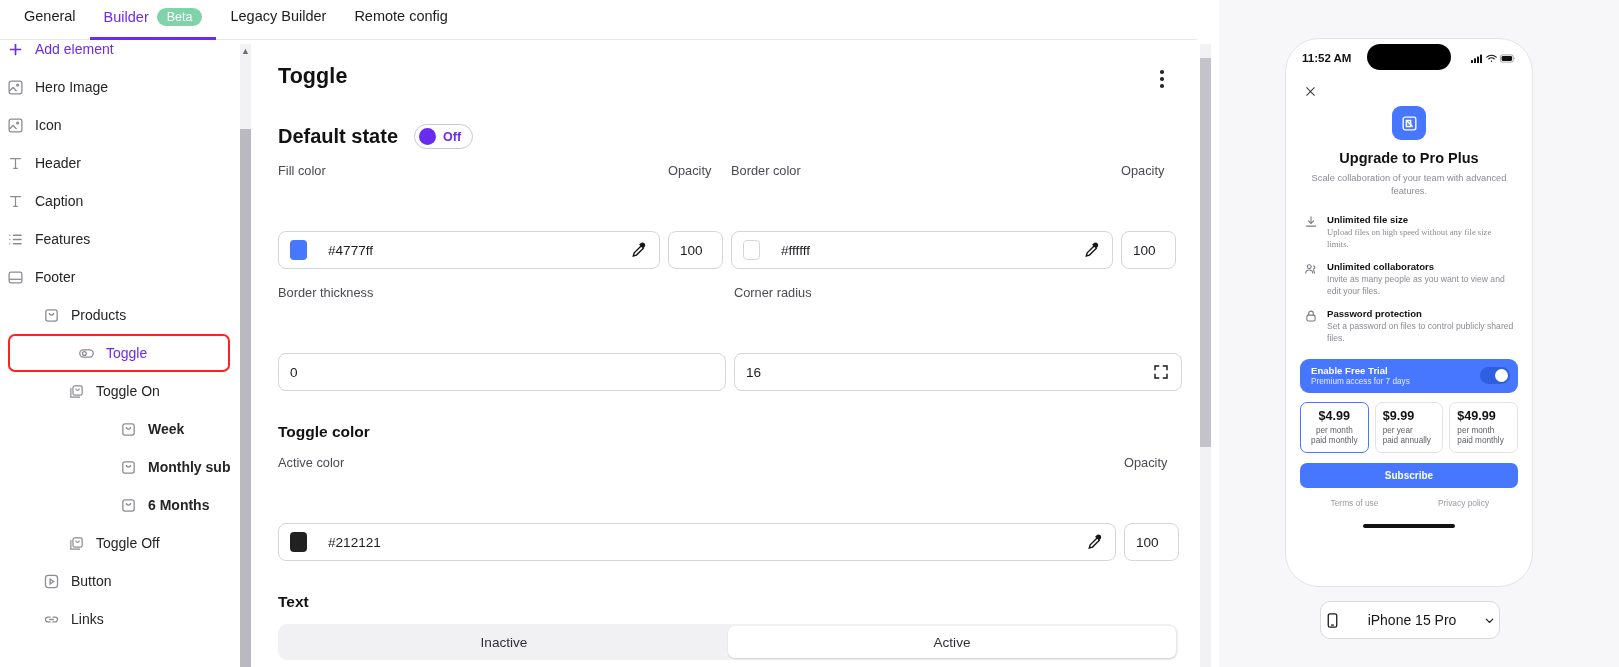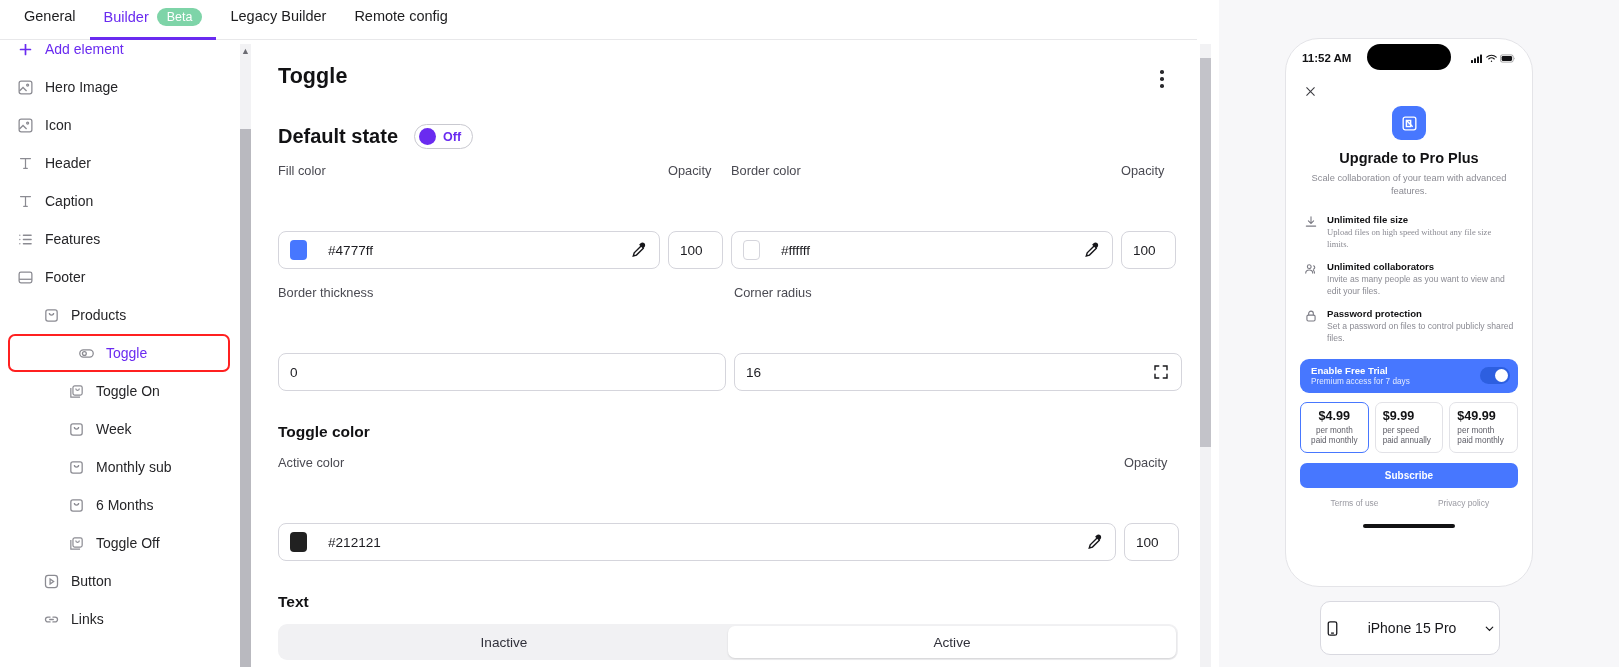--- a/index.html
+++ b/index.html
@@ -36,24 +36,24 @@
     position: absolute; top: 44px; left: 0; width: 240px; height: 623px;
     background: #ffffff; overflow: hidden;
   }
   .tree { padding-top: 4px; }
   .tree-item {
     display: flex; align-items: center; gap: 11px;
     height: 38px; font-size: 14px; color: #252528; cursor: pointer;
     padding-right: 8px; position: relative;
   }
   .tree-item .lbl { white-space: nowrap; }
-  .tree-item.depth0 { padding-left: 17px; }
+  .tree-item.depth0 { padding-left: 7px; }
   .tree-item.depth1 { padding-left: 43px; }
   .tree-item.depth2 { padding-left: 68px; }
-  .tree-item.depth3 { padding-left: 68px; }
+  .tree-item.depth3 { padding-left: 120px; font-weight: bold; }
   .tree-item.add { color: #6a2bf0; font-weight: 500; }
   .tree-item.selected {
     border: 2px solid #ff2020; border-radius: 7px;
     margin: 0 10px 0 8px; width: 222px; height: 38px;
   }
   .tree-item.selected .lbl { color: #6a2bf0; }
   .ico { width: 17px; height: 17px; flex: 0 0 17px; color: #8b8b92; display:block; }
   .ico svg { display: block; width: 100%; height: 100%; }
 
   .sb-scroll {
@@ -197,21 +197,21 @@
   .subscribe {
     margin: 10px 14px 0 14px; height: 25px; background: #4777ff; border-radius: 7px;
     display: flex; align-items: center; justify-content: center;
     color: #fff; font-size: 10px; font-weight: 700; cursor: pointer;
   }
   .legal { display: flex; margin: 10px 14px 0 14px; }
   .legal a { flex: 1; text-align: center; font-size: 8.4px; color: #9a9aa2; text-decoration: none; cursor: pointer; }
   .homebar { width: 92px; height: 4px; border-radius: 3px; background: #121214; margin: 16px auto 0 auto; }
 
   .device {
-    position: absolute; top: 601px; left: 101px; width: 180px; height: 54px;
+    position: absolute; top: 601px; left: 101px; width: 180px; height: 38px;
     border: 1px solid #d9d9e0; border-radius: 10px; background: #fff;
     display: flex; align-items: center; justify-content: center; gap: 27px;
     cursor: pointer;
   }
   .device-ico { width: 17px; height: 17px; color: #17171b; }
   .device-ico svg { display: block; width: 100%; height: 100%; }
   .device-txt { font-size: 14px; color: #17171b; }
   .device-cv { width: 13px; height: 13px; color: #17171b; }
   .device-cv svg { display:block; width:100%; height:100%; }
 </style>
@@ -639,21 +639,21 @@
     </div>
 
     <div class="plans">
       <div class="plan sel">
         <div class="plan-price">$4.99</div>
         <div class="plan-l1">per month</div>
         <div class="plan-l2">paid monthly</div>
       </div>
       <div class="plan">
         <div class="plan-price">$9.99</div>
-        <div class="plan-l1">per speed</div>
+        <div class="plan-l1">per year</div>
         <div class="plan-l2">paid annually</div>
       </div>
       <div class="plan">
         <div class="plan-price">$49.99</div>
         <div class="plan-l1">per month</div>
         <div class="plan-l2">paid monthly</div>
       </div>
     </div>
 
     <div class="subscribe">Subscribe</div>

